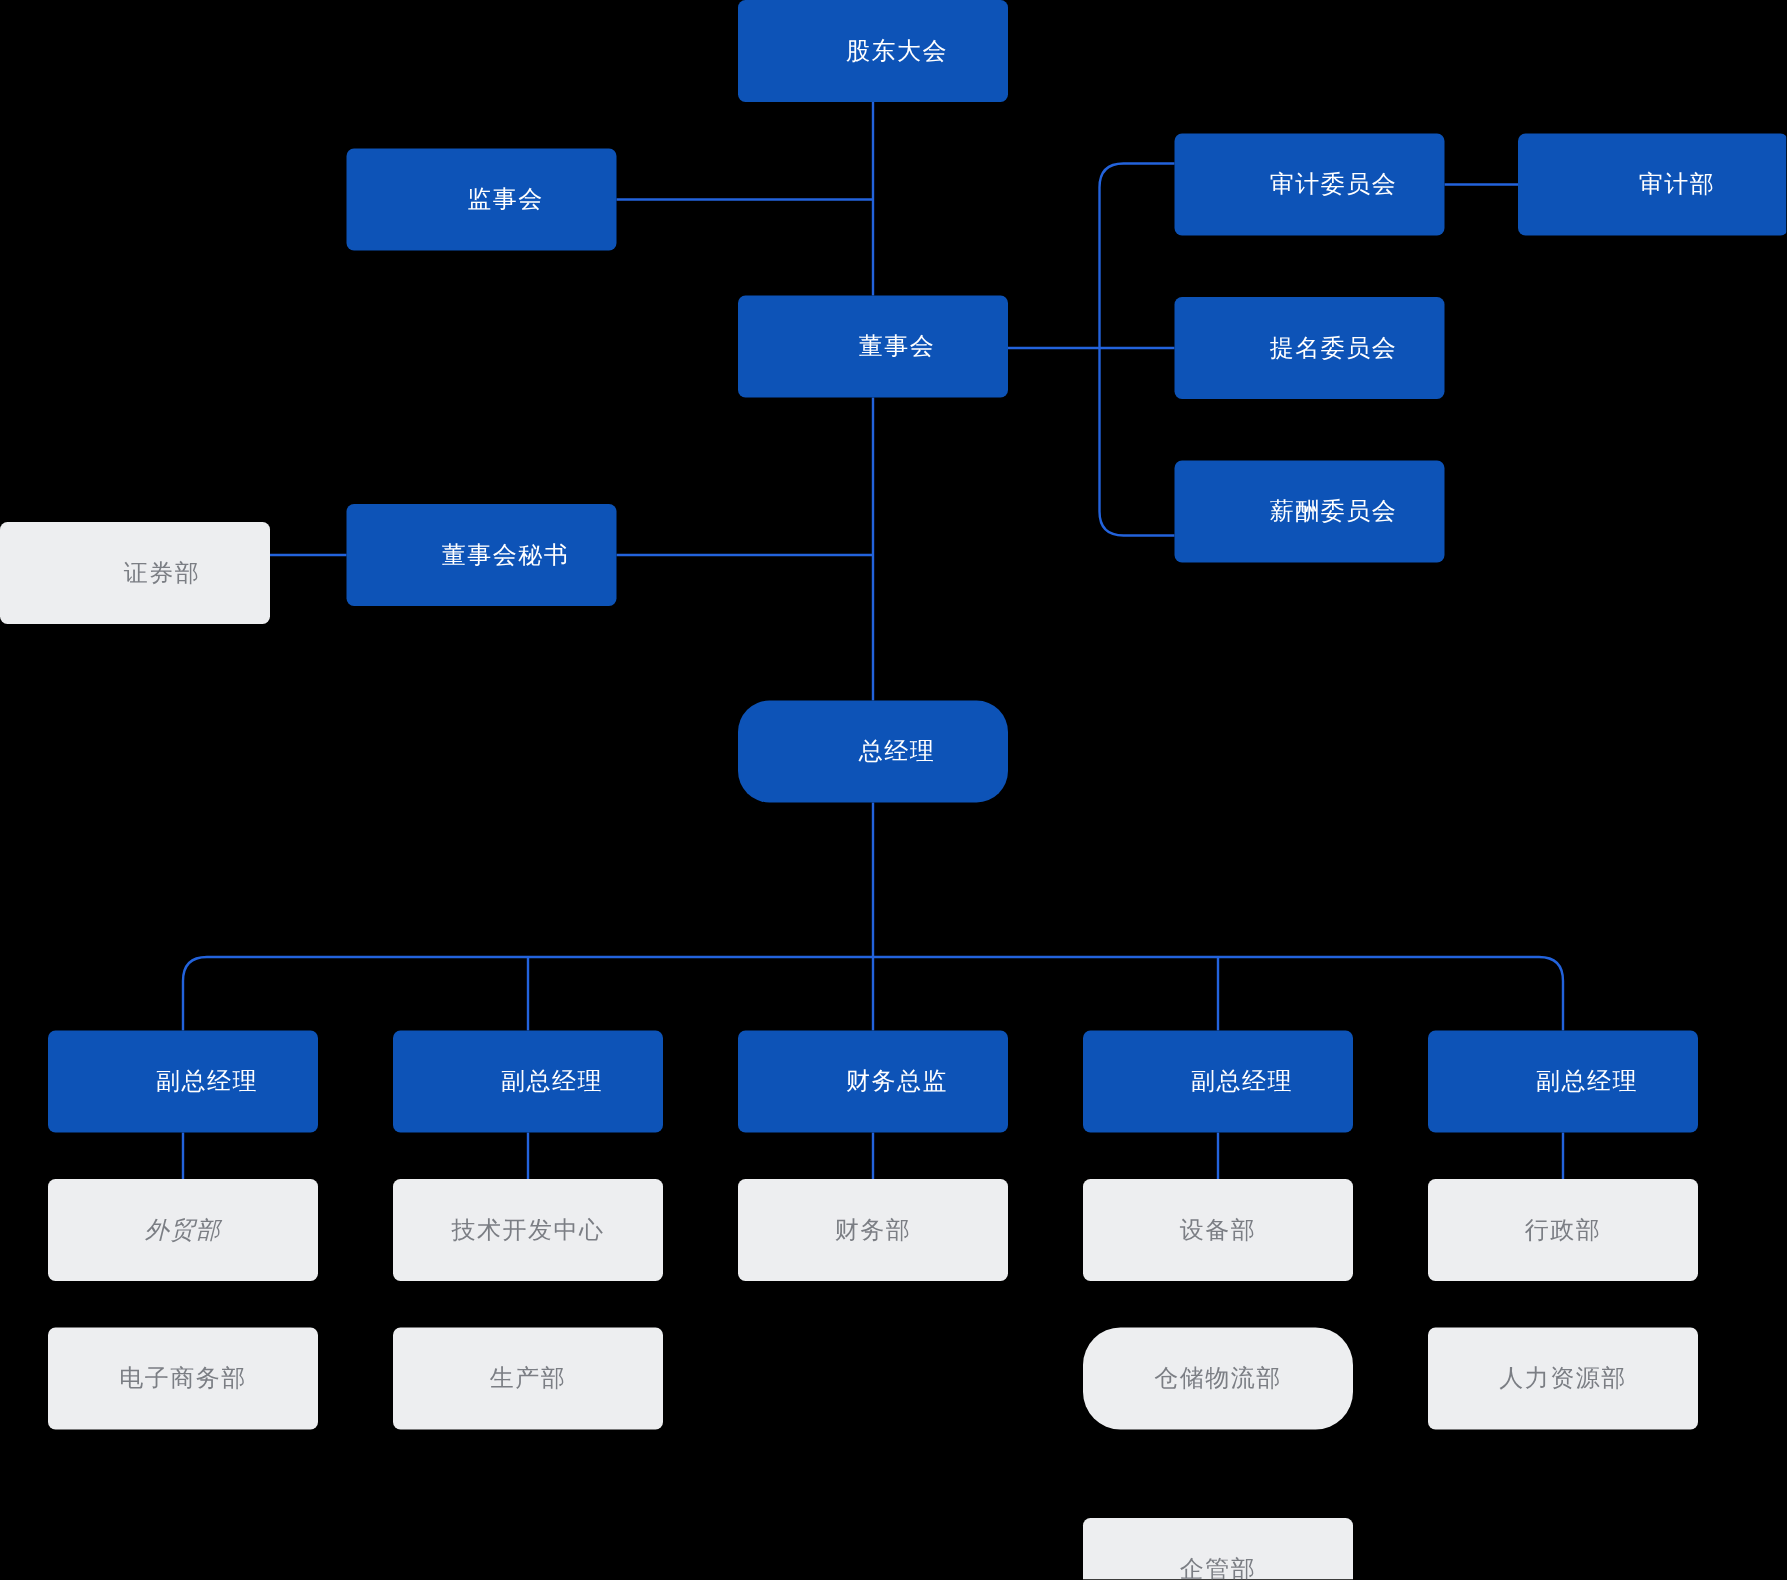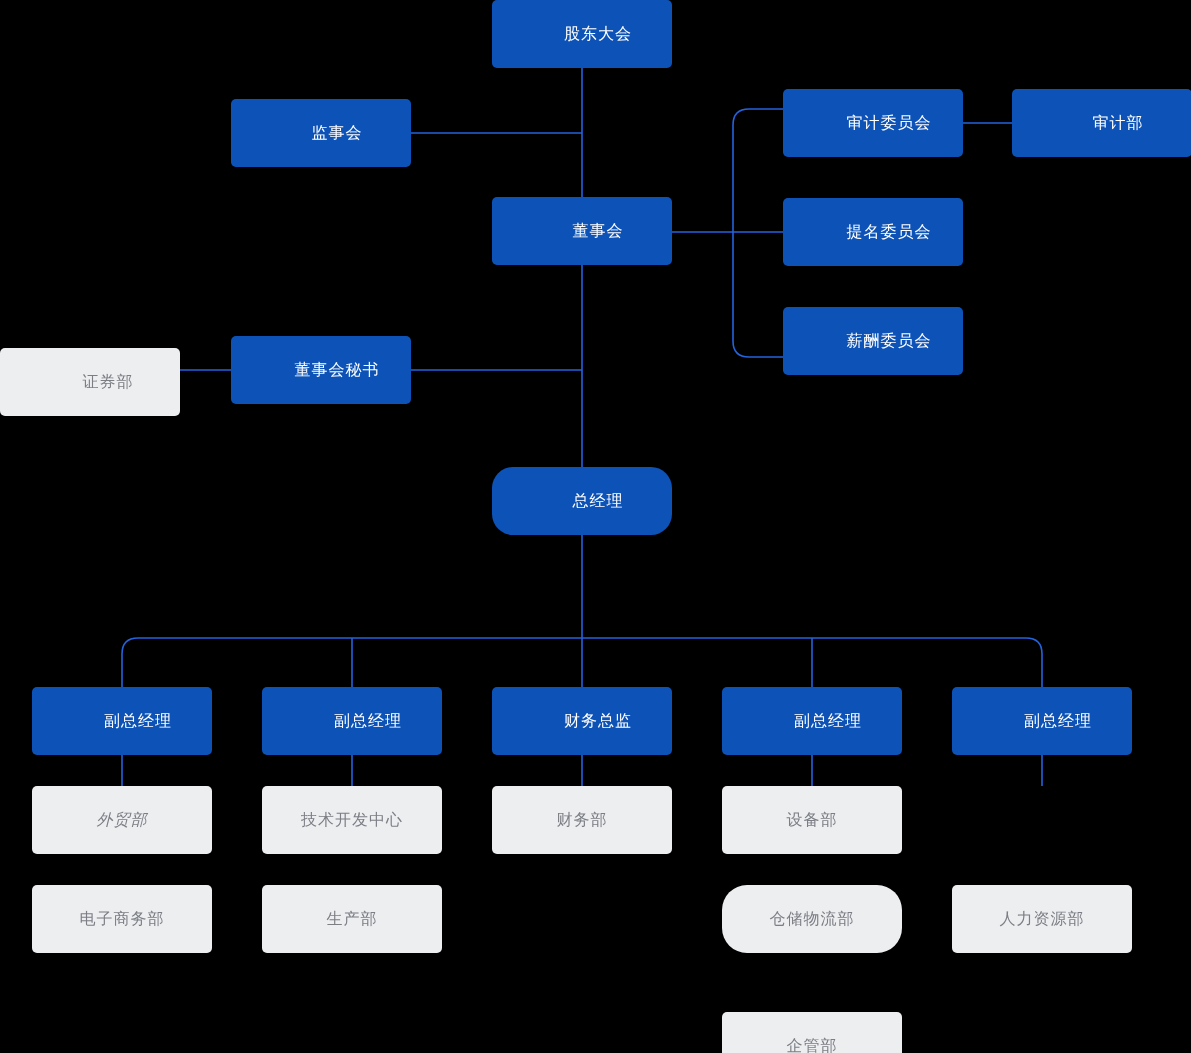--- a/index.html
+++ b/index.html
@@ -87,20 +87,21 @@
   <div class="node primary" style="left:32px; top:687px;">副总经理</div>
   <div class="node primary" style="left:262px; top:687px;">副总经理</div>
   <div class="node primary" style="left:492px; top:687px;">财务总监</div>
   <div class="node primary" style="left:722px; top:687px;">副总经理</div>
   <div class="node primary" style="left:952px; top:687px;">副总经理</div>
 
   <div class="node secondary" style="left:32px; top:786px;font-style:italic;">外贸部</div>
   <div class="node secondary" style="left:262px; top:786px;">技术开发中心</div>
   <div class="node secondary" style="left:492px; top:786px;">财务部</div>
   <div class="node secondary" style="left:722px; top:786px;">设备部</div>
+  <div class="node secondary" style="left:952px; top:786px;">行政部</div>
 
   <div class="node secondary" style="left:32px; top:885px;">电子商务部</div>
   <div class="node secondary" style="left:262px; top:885px;">生产部</div>
   <div class="node secondary" style="left:722px; top:885px;border-radius:25px;">仓储物流部</div>
   <div class="node secondary" style="left:952px; top:885px;">人力资源部</div>
 
   <div class="node secondary" style="left:722px; top:984px;margin-top:28px;">企管部</div>
 
 </div>
 

